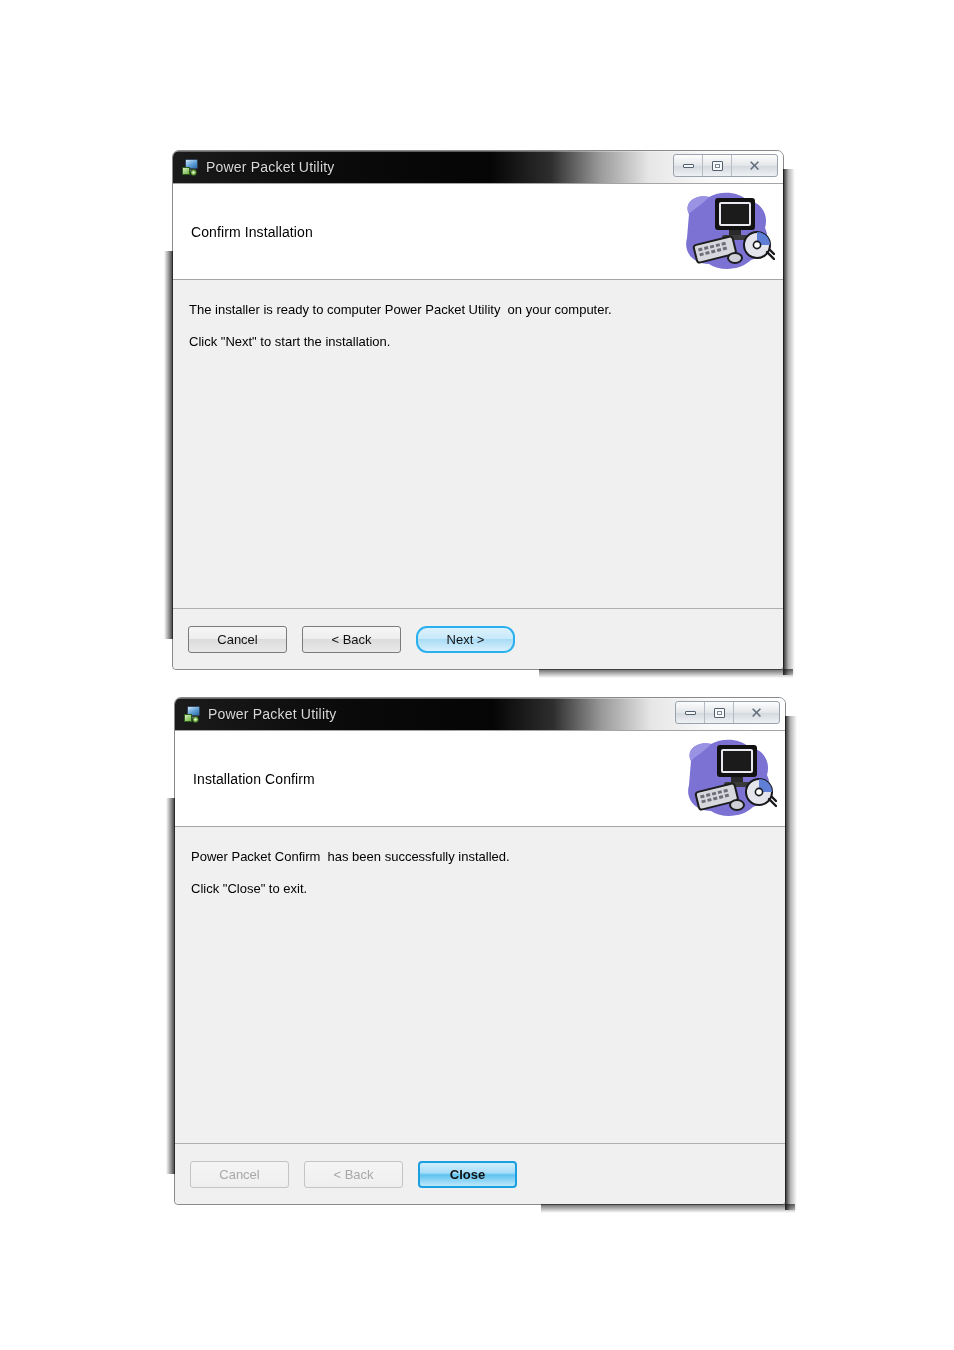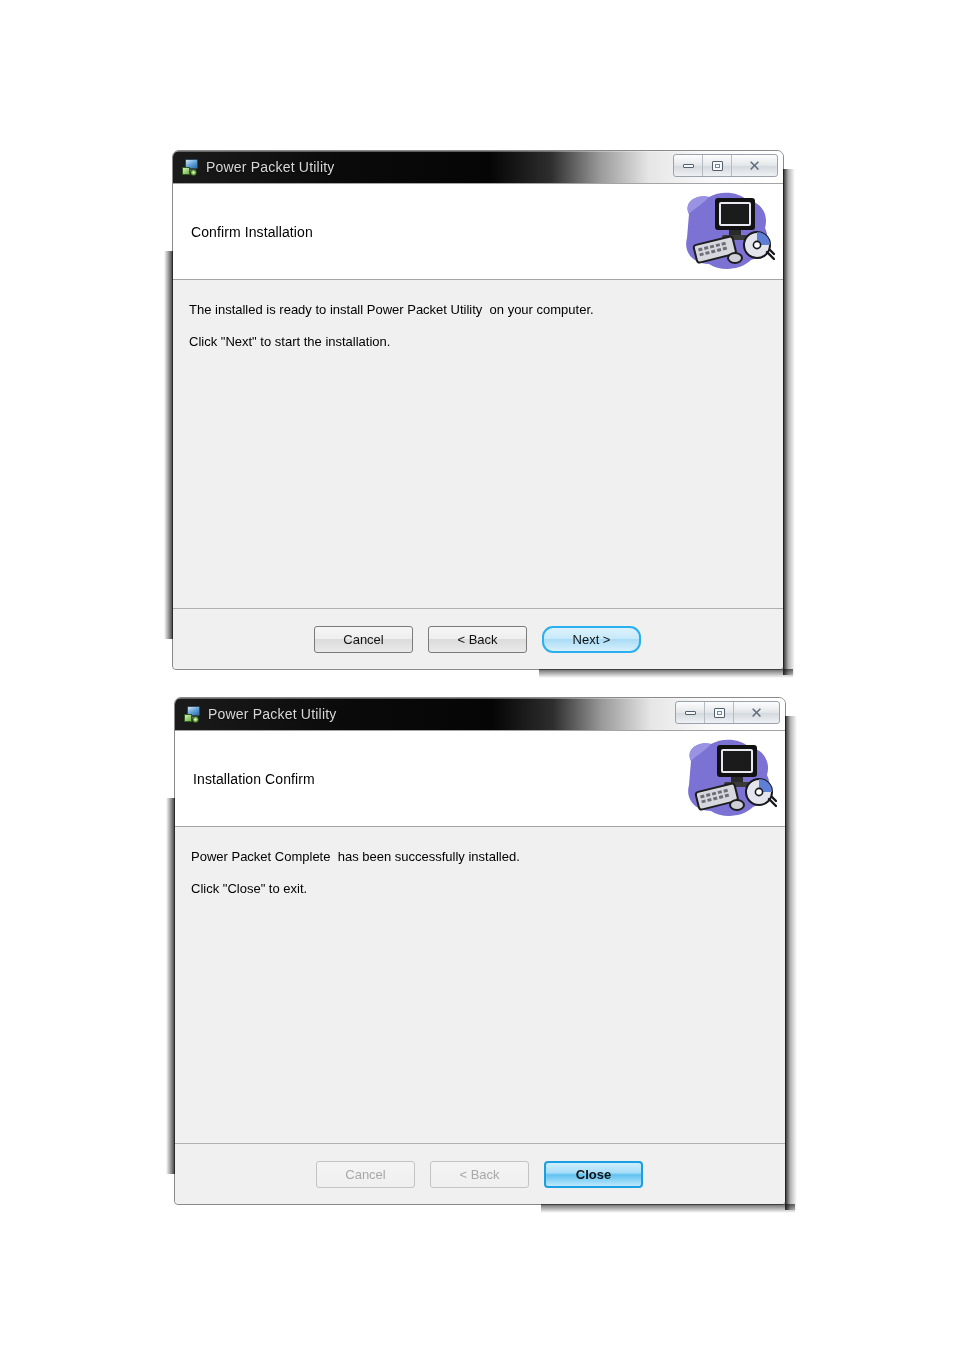--- a/index.html
+++ b/index.html
@@ -221,21 +221,21 @@
     white-space: pre;
   }
 
   
   .button-bar {
     border-top: 1px solid #b0b0b0;
     background: #f0f0f0;
     height: 61px;
     display: flex;
     align-items: center;
-    justify-content: center;
+    justify-content: flex-start;
     padding-right: 16px;
     box-sizing: border-box;
     border-radius: 0 0 4px 4px;
   }
   .dlg-btn {
     width: 99px;
     height: 27px;
     margin-left: 15px;
     border: 1px solid #7b7b7b;
     border-radius: 3px;
@@ -331,21 +331,21 @@
         <g>
           <circle cx="80" cy="57" r="13" fill="#e4e4ec" stroke="#17171c" stroke-width="2"></circle>
           <path d="M80 44 A13 13 0 0 1 93 57 L80 57 Z" fill="#5f7fd6"></path>
           <circle cx="80" cy="57" r="3.6" fill="#ffffff" stroke="#17171c" stroke-width="1.6"></circle>
         </g>
         <path d="M90 64 L97 71 M93 62 L97 66" stroke="#17171c" stroke-width="2.4" fill="none" stroke-linecap="round"></path>
       </svg>
     </div>
 
     <div class="content-panel c-1">
-      <div class="content-line">The installed is ready to install Power Packet Utility  on your computer.</div>
+      <div class="content-line">The installer is ready to computer Power Packet Utility  on your computer.</div>
       <div class="content-line">Click "Next" to start the installation.</div>
     </div>
 
     <div class="button-bar">
       <button class="dlg-btn">Cancel</button>
       <button class="dlg-btn">&lt; Back</button>
       <button class="dlg-btn default-btn">Next &gt;</button>
     </div>
   </div>
 
@@ -408,21 +408,21 @@
         <g>
           <circle cx="80" cy="57" r="13" fill="#e4e4ec" stroke="#17171c" stroke-width="2"></circle>
           <path d="M80 44 A13 13 0 0 1 93 57 L80 57 Z" fill="#5f7fd6"></path>
           <circle cx="80" cy="57" r="3.6" fill="#ffffff" stroke="#17171c" stroke-width="1.6"></circle>
         </g>
         <path d="M90 64 L97 71 M93 62 L97 66" stroke="#17171c" stroke-width="2.4" fill="none" stroke-linecap="round"></path>
       </svg>
     </div>
 
     <div class="content-panel c-2">
-      <div class="content-line">Power Packet Complete  has been successfully installed.</div>
+      <div class="content-line">Power Packet Confirm  has been successfully installed.</div>
       <div class="content-line">Click "Close" to exit.</div>
     </div>
 
     <div class="button-bar">
       <button class="dlg-btn disabled">Cancel</button>
       <button class="dlg-btn disabled">&lt; Back</button>
       <button class="dlg-btn default-strong">Close</button>
     </div>
   </div>
 

